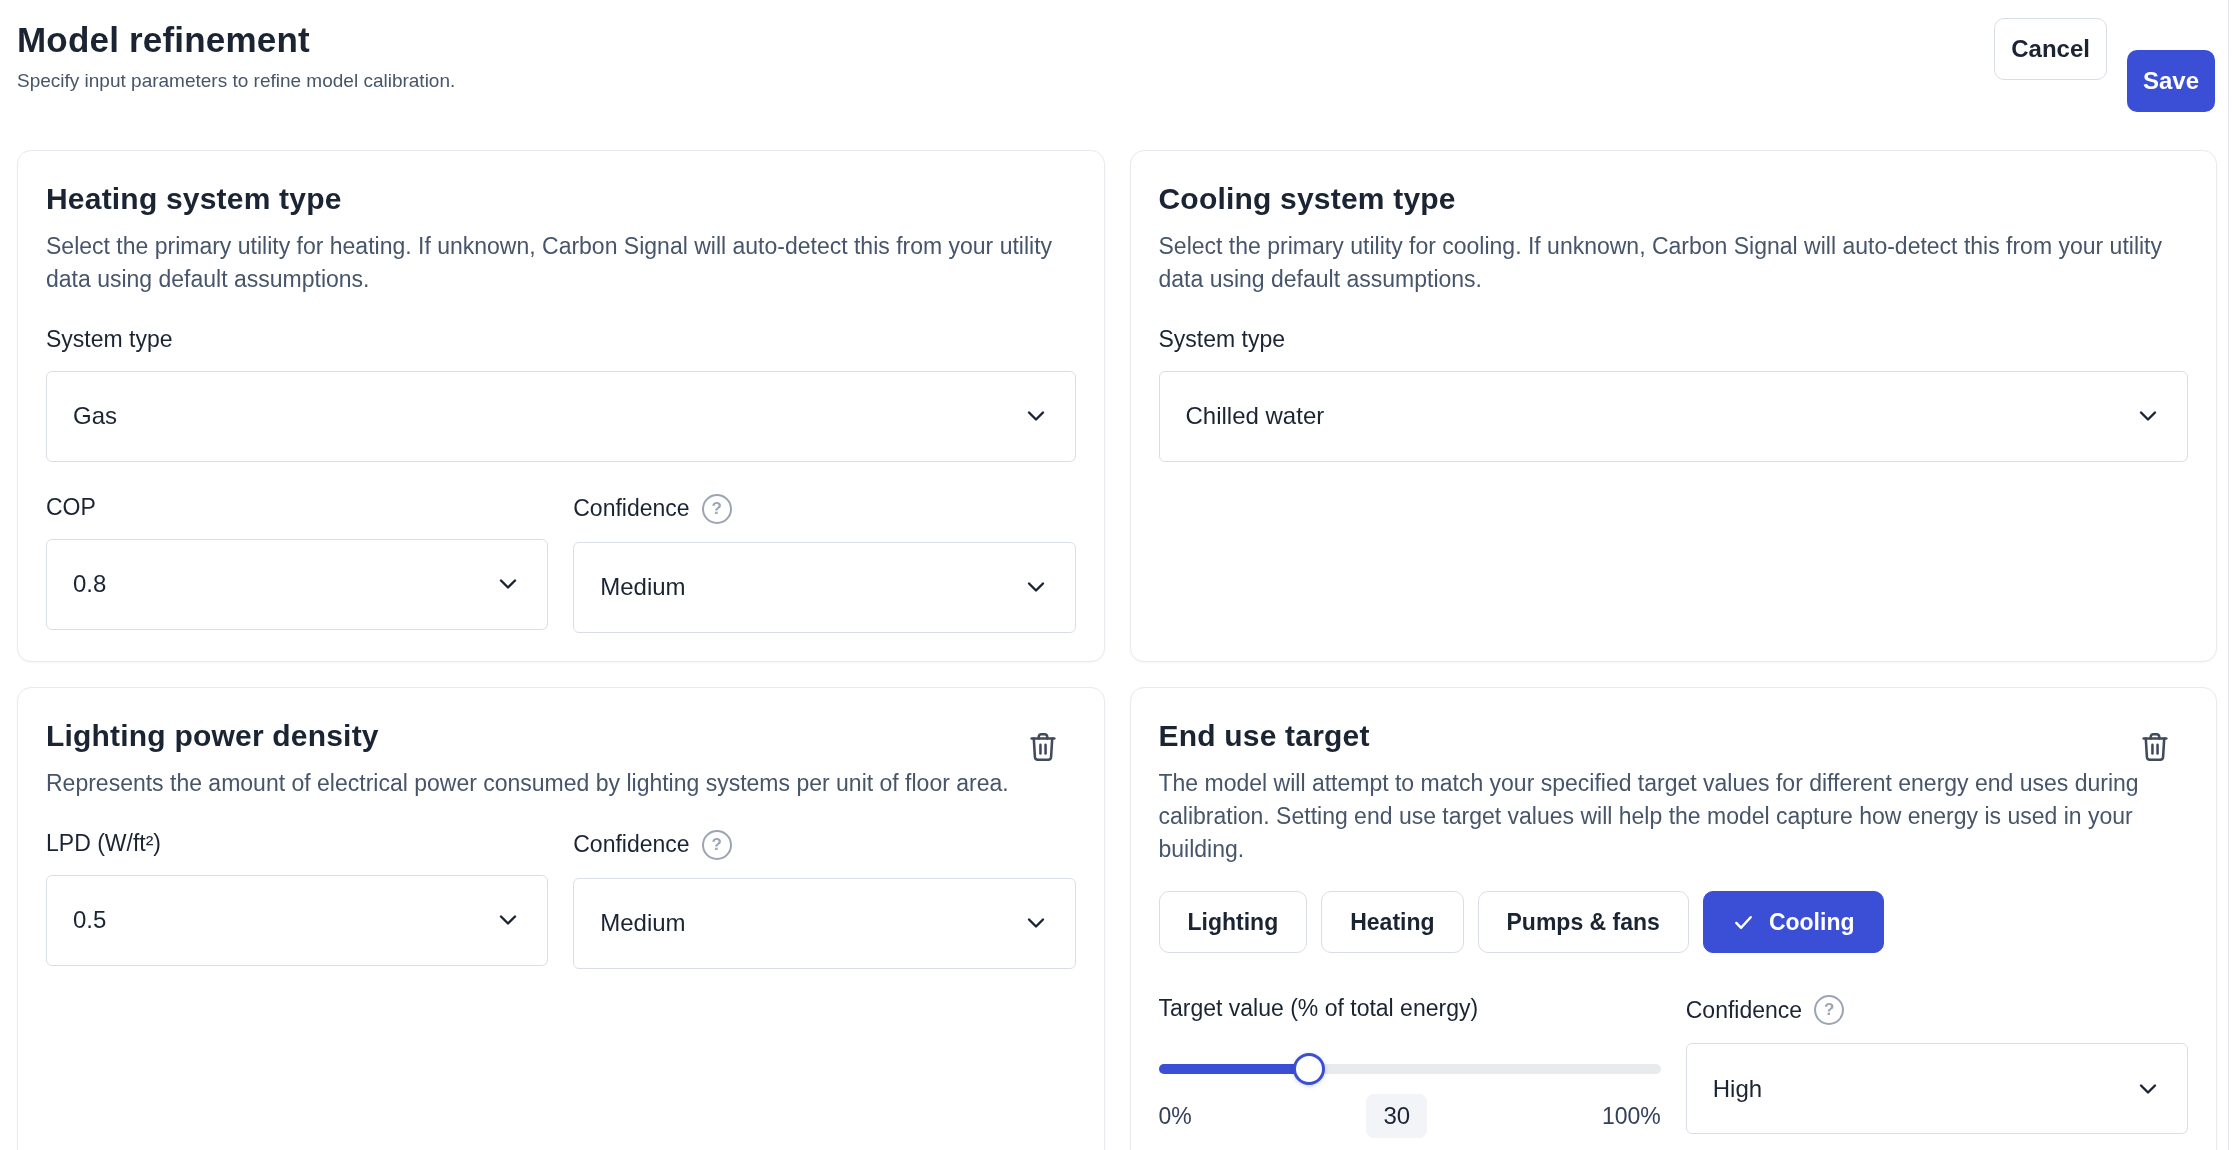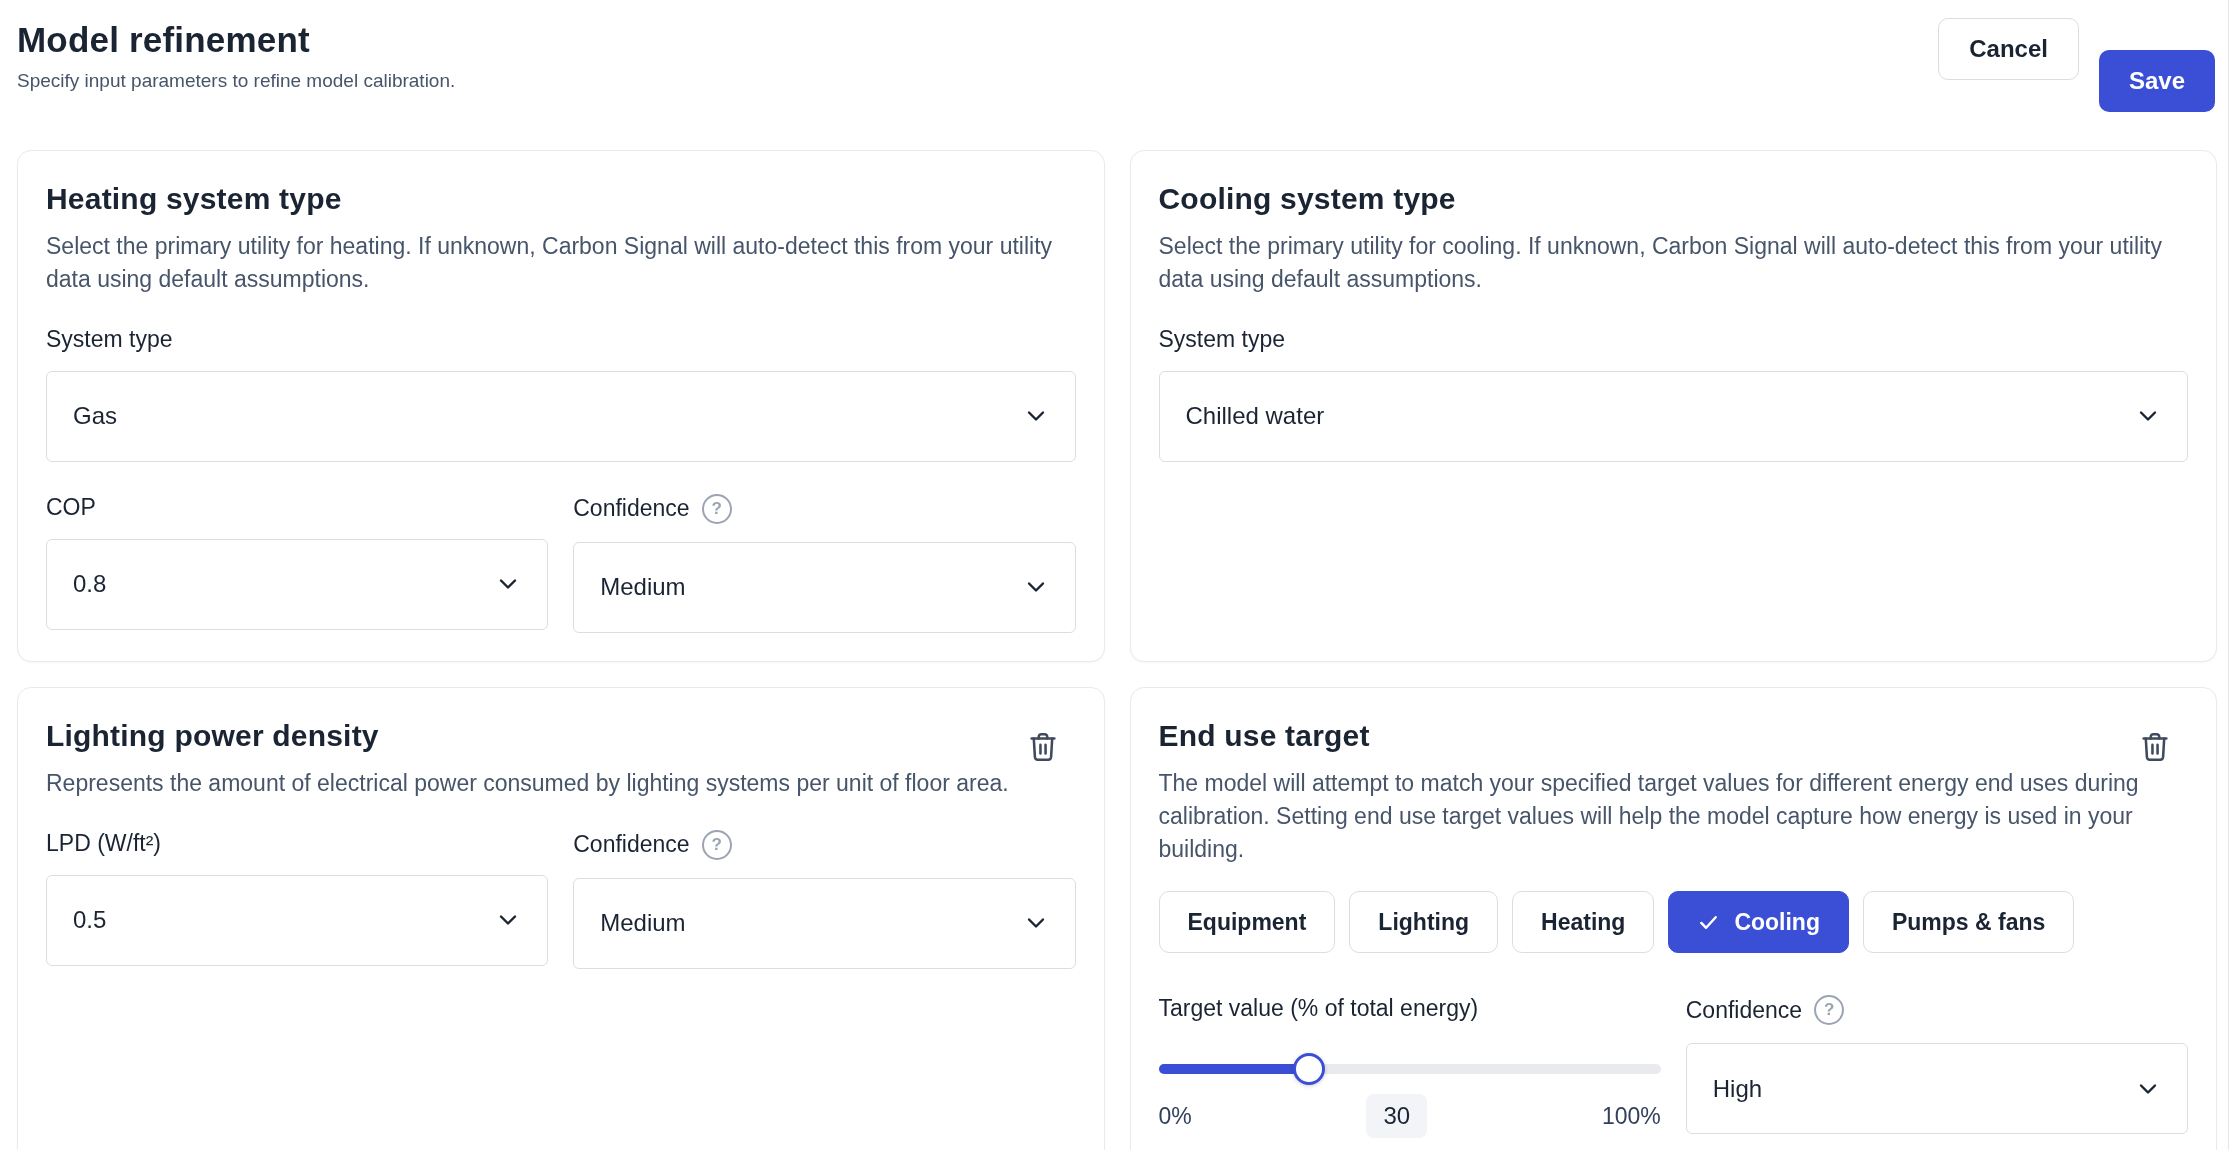--- a/index.html
+++ b/index.html
@@ -16,21 +16,21 @@
     font-family:"Liberation Sans","DejaVu Sans",sans-serif;color:var(--ink);
   }
   .page{position:relative;width:2232px;height:1150px;padding:14px 15px 0 17px;}
   .right-edge{position:absolute;top:0;right:3px;width:1px;height:1150px;background:#e3e6eb;}
 
   
   .header{display:flex;justify-content:space-between;align-items:flex-start;}
   .page-title{margin:4px 0 6px;font-size:35px;line-height:1.25;font-weight:700;color:var(--ink);letter-spacing:.2px;}
   .page-subtitle{margin:0;font-size:19px;line-height:1.4;color:var(--muted);}
   .header-actions{display:flex;gap:20px;padding-top:4px;padding-right:2px;}
-  .btn{height:62px;padding:0 30px;border-radius:10px;font-size:24px;font-weight:700;cursor:pointer;
+  .btn{height:62px;padding:0 16px;border-radius:10px;font-size:24px;font-weight:700;cursor:pointer;
        font-family:inherit;display:inline-flex;align-items:center;justify-content:center;}
   .btn-secondary{background:#fff;color:var(--ink);border:1.5px solid var(--line);}
   .btn-primary{background:var(--accent);color:#fff;border:none;margin-top:32px;}
 
   
   .cards-grid{display:grid;grid-template-columns:1fr 1fr;gap:25px;margin-top:38px;}
   .card{position:relative;background:#fff;border:1.5px solid var(--cardline);border-radius:14px;
         padding:28px;box-shadow:0 1px 2px rgba(16,24,40,.04);min-height:475px;}
   .card.tall{min-height:506px;}
   .card-title{margin:0 0 12px;font-size:30px;line-height:1.3;font-weight:700;color:var(--ink);letter-spacing:.2px;}
@@ -197,38 +197,35 @@
               <path d="M10.2 10.5v6"></path>
               <path d="M13.8 10.5v6"></path>
             </svg>
         </span>
       </button>
       <h2 class="card-title">End use target</h2>
       <p class="card-desc" style="margin-bottom:26px;">The model will attempt to match your specified target values for different energy end uses during calibration. Setting end use target values will help the model capture how energy is used in your building.</p>
 
       <div class="enduse-row" id="enduse-row">
           <button class="endopt">
-            <span>Equipment</span>
-          </button>
-          <button class="endopt">
             <span>Lighting</span>
           </button>
           <button class="endopt">
             <span>Heating</span>
+          </button>
+          <button class="endopt">
+            <span>Pumps &amp; fans</span>
           </button>
           <button class="endopt selected">
             <span class="check">
               <svg width="23" height="23" viewBox="0 0 24 24" fill="none">
                 <path d="M4.5 12.5 L9.5 17.5 L19.5 6.5" stroke="#ffffff" stroke-width="2.6" stroke-linecap="round" stroke-linejoin="round"></path>
               </svg>
             </span>
             <span>Cooling</span>
-          </button>
-          <button class="endopt">
-            <span>Pumps &amp; fans</span>
           </button>
         </div>
 
       <div class="two-col target-row">
         <div>
           <div class="field-label">Target value (% of total energy)</div>
           <div class="slider">
             <div class="slider-track">
               <div class="slider-fill" id="slider-fill" style="width: 30%;"></div>
               <div class="slider-thumb" id="slider-thumb" style="left: 30%;"></div>

